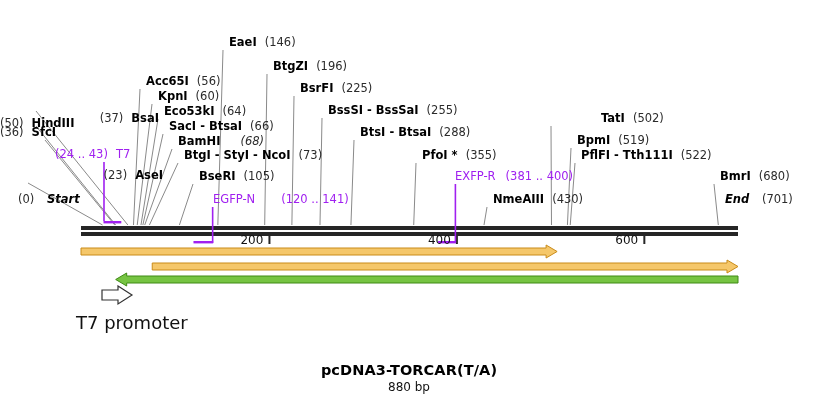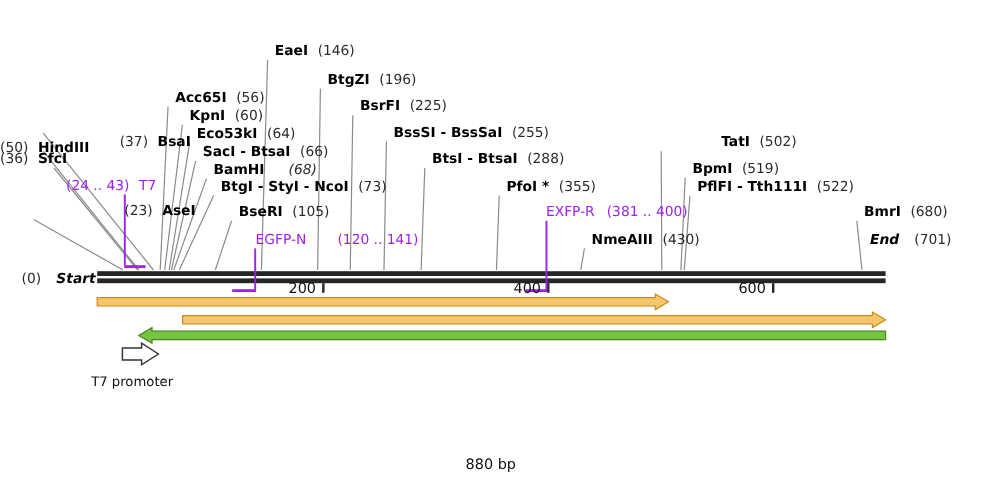--- a/index.html
+++ b/index.html
@@ -35,21 +35,21 @@
   .lbl.purple,.lbl.purple .enz,.lbl.purple .pos{color:#a020f0;}
   .lbl.purple .enz{font-weight:normal;}
   .lbl .term{font-weight:bold;font-style:italic;}
   .ticklabel{
     position:absolute;font-size:12px;color:#111;white-space:nowrap;
   }
 
   
   .promoter-arrow{position:absolute;}
   .promoter-label{
-    position:absolute;font-size:11px;color:#111;white-space:nowrap;
+    position:absolute;font-size:18px;color:#111;white-space:nowrap;
   }
 
   
   .title{
     position:absolute;width:100%;text-align:center;
     font-size:14.5px;font-weight:bold;color:#000;letter-spacing:.1px;
   }
   .subtitle{
     position:absolute;width:100%;text-align:center;
     font-size:12px;color:#111;
@@ -130,31 +130,32 @@
       <div class="lbl purple" style="top: 193px; left: 213px;"><span class="enz">EGFP-N</span><span class="pos" style="margin-left: 26px;">(120 .. 141)</span></div>
       <div class="lbl purple" style="top: 170px; left: 455px;"><span class="enz">EXFP-R</span><span class="pos" style="margin-left: 10px;">(381 .. 400)</span></div>
     </div>
 
   <div id="ruler-labels">
       <div class="ticklabel" style="left: 240.447px; top: 233px;">200</div>
       <div class="ticklabel" style="left: 427.893px; top: 233px;">400</div>
       <div class="ticklabel" style="left: 615.34px; top: 233px;">600</div>
     </div>
 
-  <div class="lbl" style="left:18px;top:193px;margin-top:33px;">
+  <div class="lbl" style="left:18px;top:193px;">
     <span class="pos">(0)</span>
     <span class="term" style="margin-left:9px;">Start</span>
   </div>
   <div class="lbl" style="left:725px;top:193px;">
     <span class="term">End</span>
     <span class="pos" style="margin-left:9px;">(701)</span>
   </div>
 
   <div class="promoter-arrow" id="promoter-arrow" style="left: 100px; top: 285px;">
     <svg width="34" height="26" viewBox="0 0 34 26" aria-hidden="true">
       <path d="M2 5 H18 V1 L32 10 L18 19 V15 H2 Z" fill="#ffffff" stroke="#333333" stroke-width="1.2" stroke-linejoin="miter"></path>
     </svg>
   </div>
   <div class="promoter-label" id="promoter-label" style="left: 76px; top: 312px;">T7 promoter</div>
 
+  <div class="title" style="top:362px;">pcDNA3-TORCAR(T/A)</div>
   <div class="subtitle" style="top:380px;">880 bp</div>
 
 </div>
 
 </body></html>

